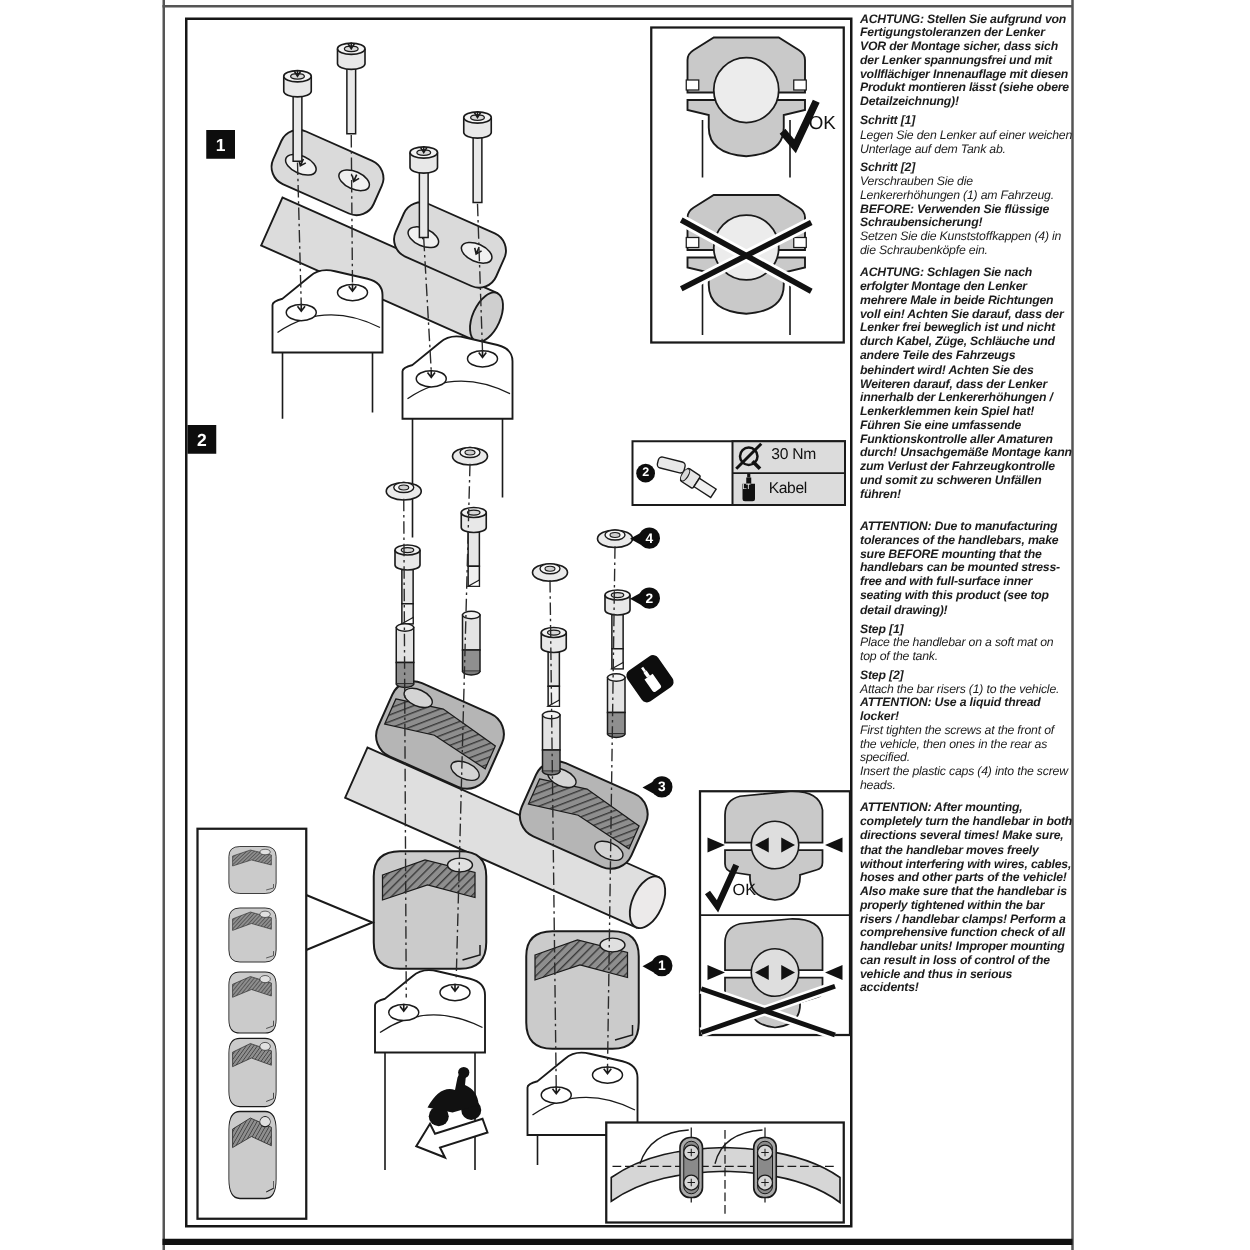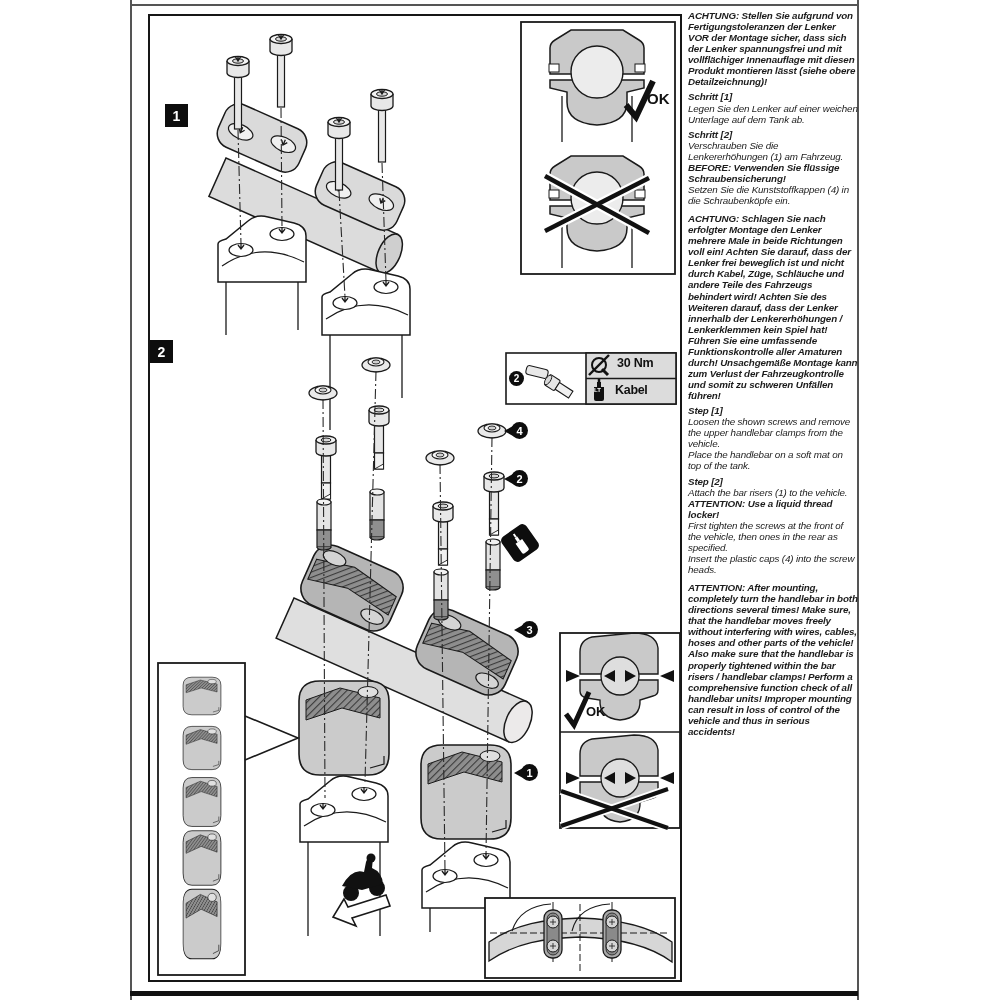--- a/index.html
+++ b/index.html
@@ -10,21 +10,21 @@
   .hbar-bottom{position:absolute;left:130px;top:991px;width:728px;height:5px;background:#111;}
   .main-box{position:absolute;left:148px;top:14px;width:534px;height:968px;border:2px solid #161616;box-sizing:border-box;}
   svg.art{position:absolute;left:0;top:0;width:1000px;height:1000px;}
   .step-badge{position:absolute;width:23px;height:23px;background:#0d0d0d;color:#fff;
       font-weight:bold;font-size:14px;display:flex;align-items:center;justify-content:center;}
   .callout{position:absolute;width:17px;height:17px;background:#0d0d0d;border-radius:50%;
       color:#fff;font-weight:bold;font-size:11px;display:flex;align-items:center;justify-content:center;}
   .callout.tip::before{content:'';position:absolute;left:-7px;top:50%;transform:translateY(-50%);
       border-top:5px solid transparent;border-bottom:5px solid transparent;border-right:9px solid #0d0d0d;}
   .callout.small{width:15px;height:15px;font-size:10px;}
-  .lbl{position:absolute;font-weight:bold;white-space:nowrap;}
+  .lbl{position:absolute;font-weight:normal;white-space:nowrap;}
   .lbl-ok1{left:647px;top:90px;font-size:15px;}
   .lbl-ok2{left:586px;top:704px;font-size:13px;}
   .lbl-30nm{left:617px;top:356px;font-size:12.5px;letter-spacing:-0.2px;}
   .lbl-medium{left:615px;top:383px;font-size:12.5px;letter-spacing:-0.3px;}
   .lbl-lt{left:594px;top:387px;font-size:6px;color:#fff;}
   .text-col{position:absolute;left:688px;top:10px;width:170px;font-size:9.8px;
       line-height:1.13;letter-spacing:-0.15px;color:#1c1c1c;}
   .text-col p{margin:0;font-style:italic;}
   .b{font-weight:bold;}
   .mt4{margin-top:4px !important;}
@@ -397,22 +397,22 @@
 
   <div class="text-col">
     <p class="b">ACHTUNG: Stellen Sie aufgrund von Fertigungstoleranzen der Lenker VOR der Montage sicher, dass sich der Lenker spannungsfrei und mit vollflächiger Innenauflage mit diesen Produkt montieren lässt (siehe obere Detailzeichnung)!</p>
     <p class="b mt4">Schritt [1]</p>
     <p>Legen Sie den Lenker auf einer weichen Unterlage auf dem Tank ab.</p>
     <p class="b mt4">Schritt [2]</p>
     <p>Verschrauben Sie die Lenkererhöhungen (1) am Fahrzeug.</p>
     <p class="b">BEFORE: Verwenden Sie flüssige Schraubensicherung!</p>
     <p>Setzen Sie die Kunststoffkappen (4) in die Schraubenköpfe ein.</p>
     <p class="b mt6">ACHTUNG: Schlagen Sie nach erfolgter Montage den Lenker mehrere Male in beide Richtungen voll ein! Achten Sie darauf, dass der Lenker frei beweglich ist und nicht durch Kabel, Züge, Schläuche und andere Teile des Fahrzeugs behindert wird! Achten Sie des Weiteren darauf, dass der Lenker innerhalb der Lenkererhöhungen / Lenkerklemmen kein Spiel hat! Führen Sie eine umfassende Funktionskontrolle aller Amaturen durch! Unsachgemäße Montage kann zum Verlust der Fahrzeugkontrolle und somit zu schweren Unfällen führen!</p>
+    <p class="b mt14">ATTENTION: Due to manufacturing tolerances of the handlebars, make sure BEFORE mounting that the handlebars can be mounted stress-free and with full-surface inner seating with this product (see top detail drawing)!</p>
     <p class="b mt4">Step [1]</p>
-    <p>Loosen the shown screws and remove the upper handlebar clamps from the vehicle.</p>
     <p>Place the handlebar on a soft mat on top of the tank.</p>
     <p class="b mt4">Step [2]</p>
     <p>Attach the bar risers (1) to the vehicle.</p>
     <p class="b">ATTENTION: Use a liquid thread locker!</p>
     <p>First tighten the screws at the front of the vehicle, then ones in the rear as specified.</p>
     <p>Insert the plastic caps (4) into the screw heads.</p>
     <p class="b mt6">ATTENTION: After mounting, completely turn the handlebar in both directions several times! Make sure, that the handlebar moves freely without interfering with wires, cables, hoses and other parts of the vehicle! Also make sure that the handlebar is properly tightened within the bar risers / handlebar clamps! Perform a comprehensive function check of all handlebar units! Improper mounting can result in loss of control of the vehicle and thus in serious accidents!</p>
   </div>
 
 </div>

